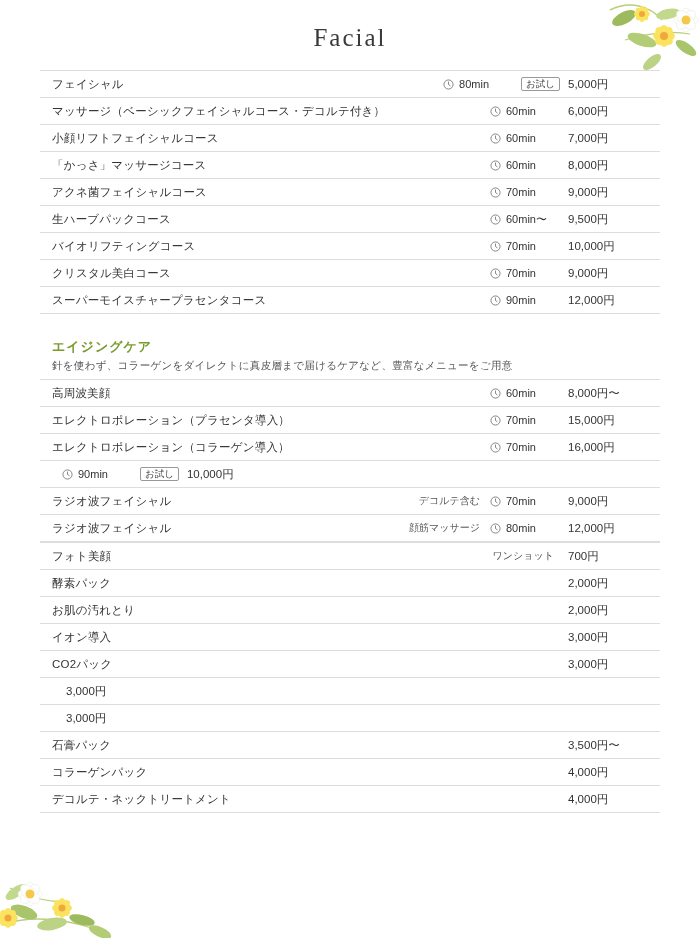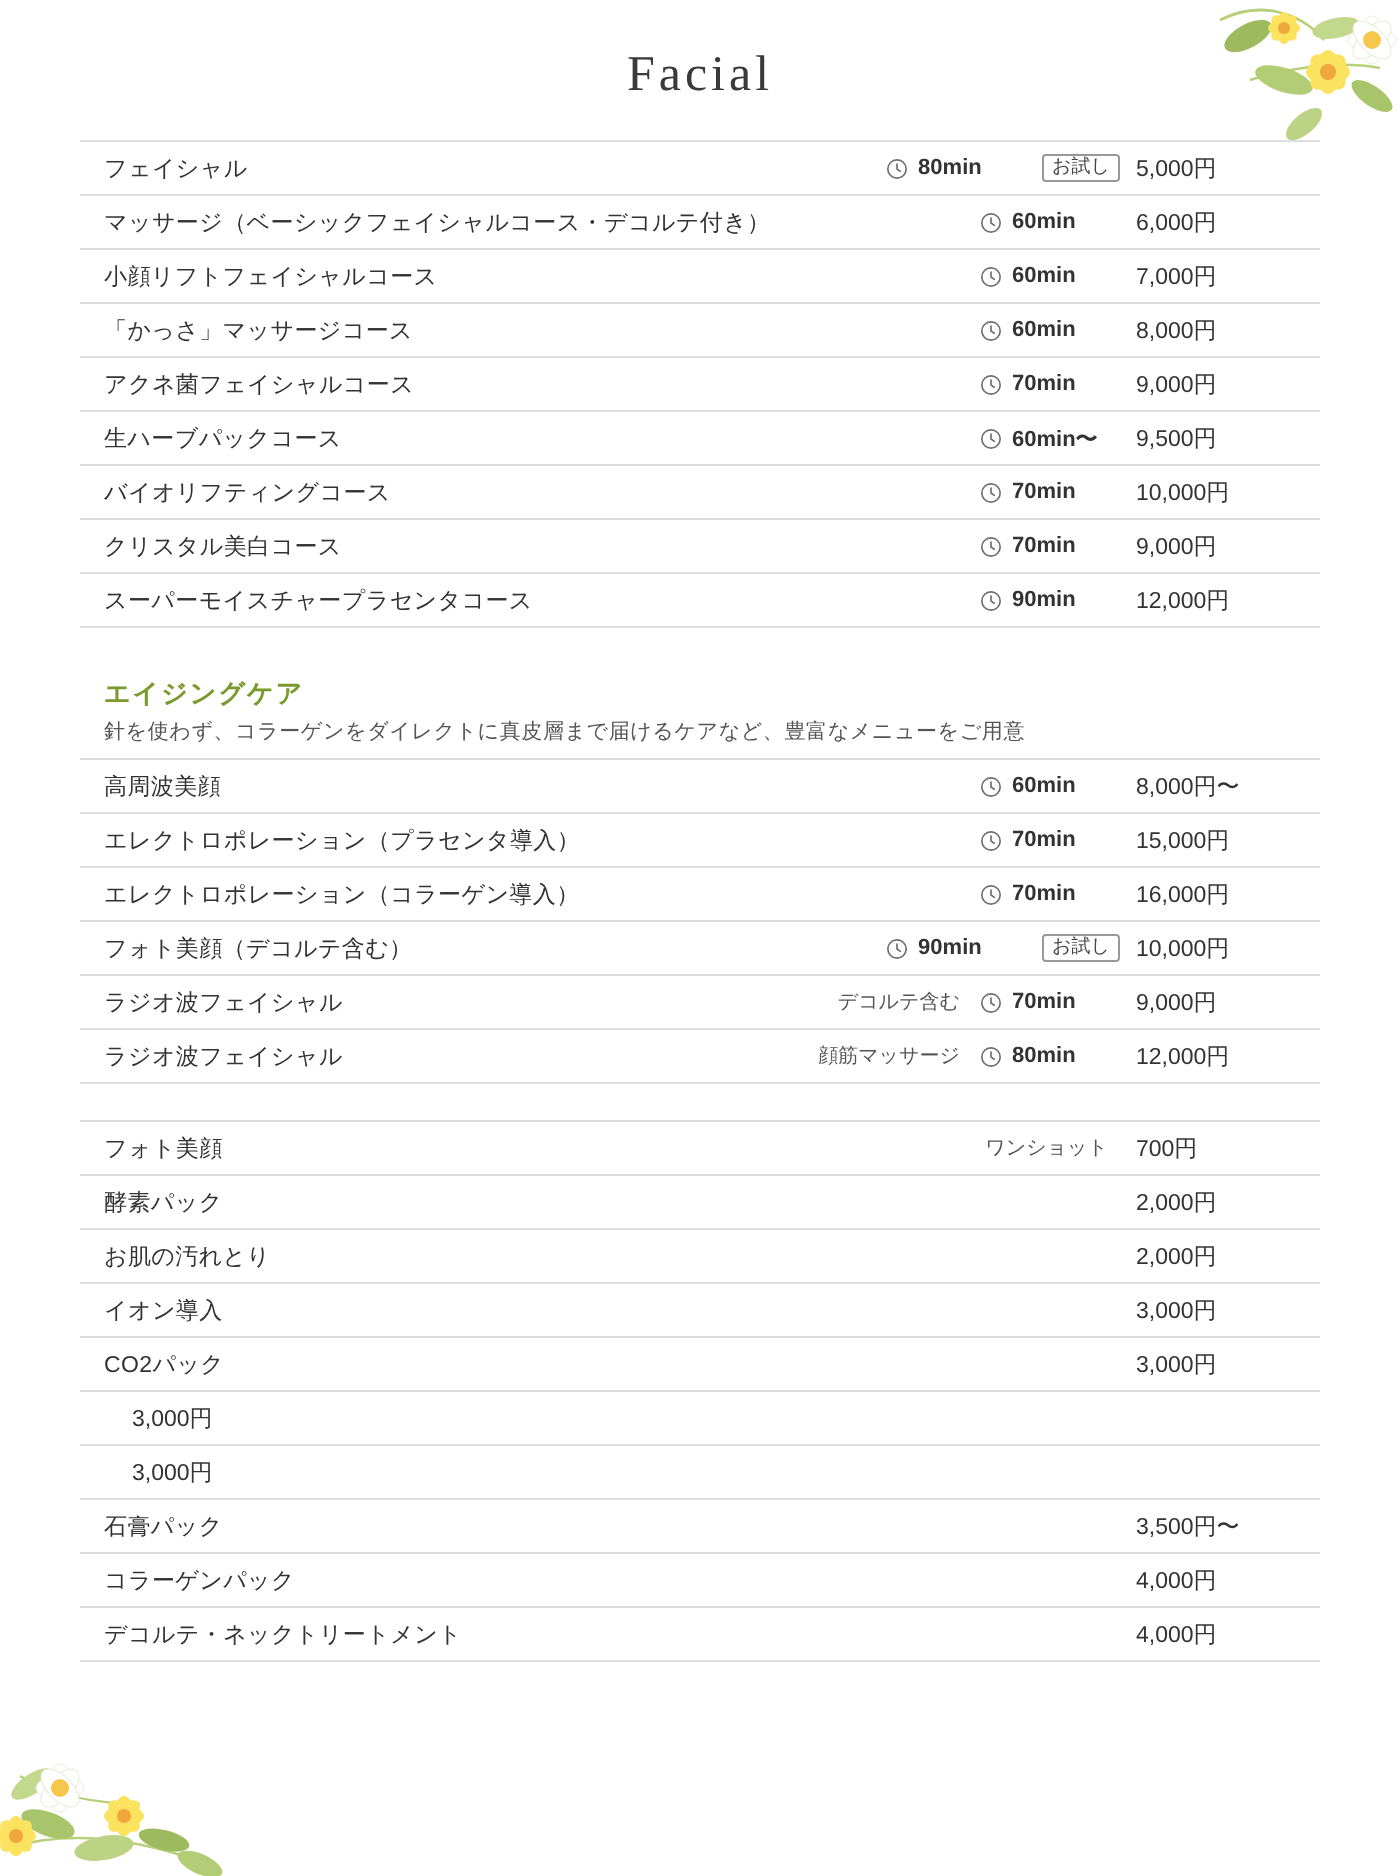--- a/index.html
+++ b/index.html
@@ -56,21 +56,20 @@
     padding: 0 0 3px 12px;
   }
   .section-desc {
     font-size: 10.5px;
     color: #555555;
     letter-spacing: 0.3px;
     margin: 0;
     padding: 0 0 6px 12px;
   }
   .section {
-    margin-bottom: 18px;
   }
   .section.first { margin-bottom: 24px; }
 
   
   .rows {
     border-top: 1px solid #dddddd;
   }
   .row {
     display: flex;
     align-items: center;
@@ -95,21 +94,20 @@
     white-space: nowrap;
   }
   .row-dur {
     flex: 0 0 78px;
     font-size: 11px;
     color: #333333;
     display: flex;
     align-items: center;
     gap: 5px;
     white-space: nowrap;
-    font-weight: bold;
   }
   .clock {
     display: inline-block;
     width: 11px;
     height: 11px;
     flex: 0 0 11px;
     line-height: 0;
   }
   .badge {
     flex: 0 0 auto;
@@ -367,21 +365,20 @@
             <div class="row-dur">
               <span class="clock"><svg viewBox="0 0 24 24" width="11" height="11" aria-hidden="true">
                   <circle cx="12" cy="12" r="10" fill="none" stroke="#6e6e6e" stroke-width="1.8"></circle>
                   <path d="M12 6.5 V12 L15.6 14.6" fill="none" stroke="#6e6e6e" stroke-width="1.8" stroke-linecap="round"></path>
                 </svg></span>
               <span>70min</span>
             </div>
             <div class="row-price">16,000円</div>
           </div>
           <div class="row">
-            <div class="row-name">フォト美顔（デコルテ含む）</div>
             <div class="row-note"></div>
             <div class="row-dur">
               <span class="clock"><svg viewBox="0 0 24 24" width="11" height="11" aria-hidden="true">
                   <circle cx="12" cy="12" r="10" fill="none" stroke="#6e6e6e" stroke-width="1.8"></circle>
                   <path d="M12 6.5 V12 L15.6 14.6" fill="none" stroke="#6e6e6e" stroke-width="1.8" stroke-linecap="round"></path>
                 </svg></span>
               <span>90min</span>
             </div>
             <div class="badge">お試し</div>
             <div class="row-price">10,000円</div>

